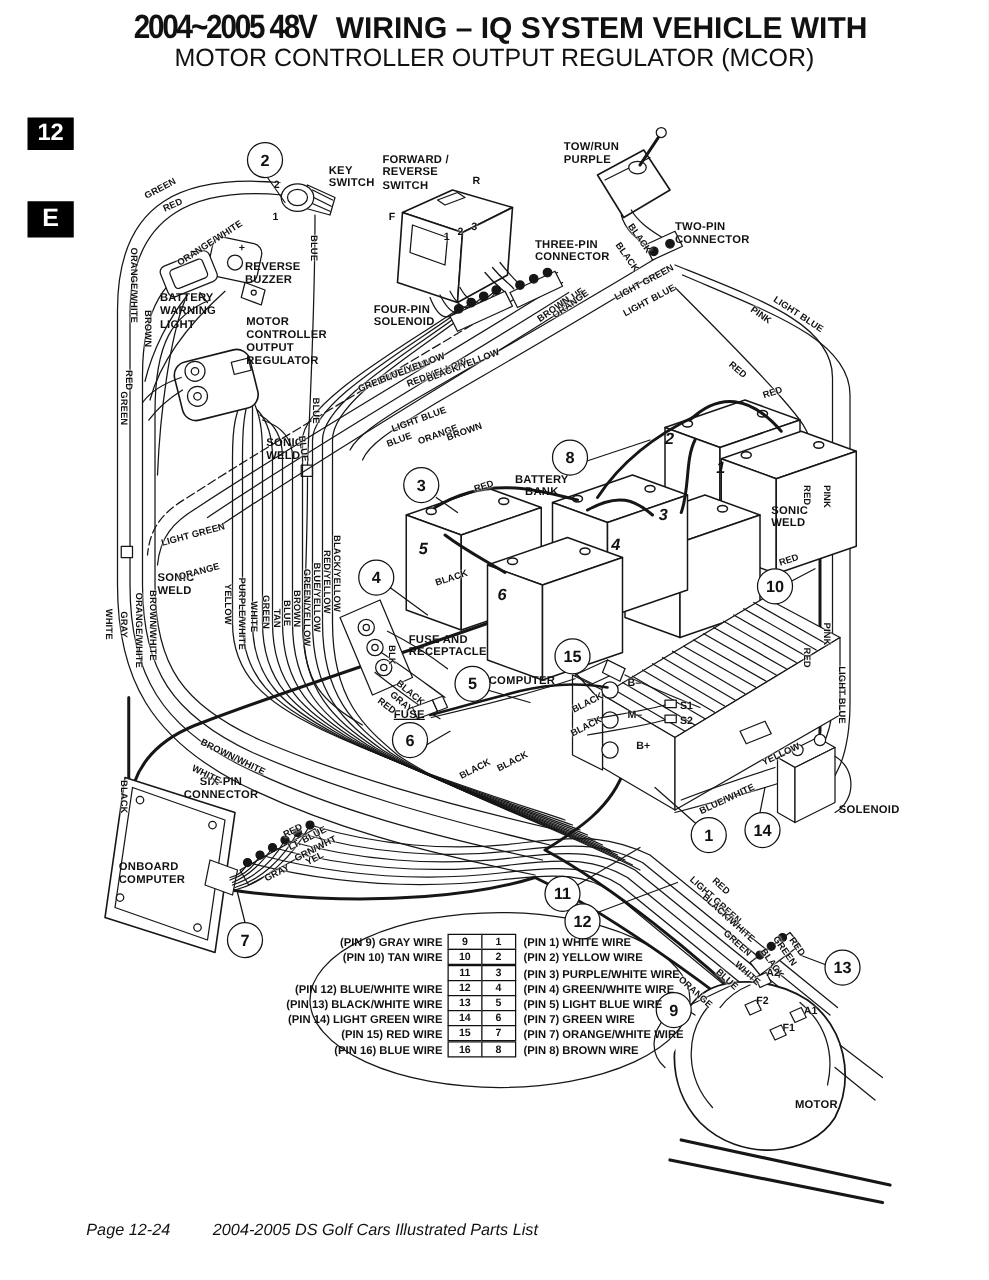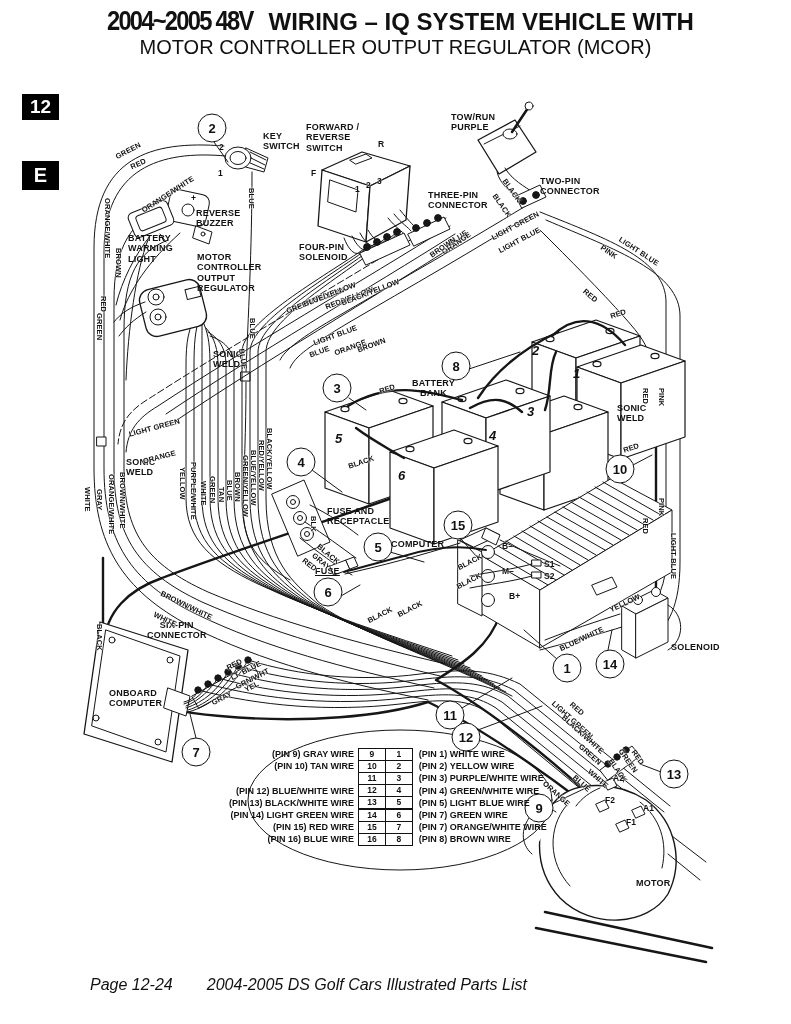--- a/index.html
+++ b/index.html
@@ -8,35 +8,35 @@
   
   #header{position:absolute;left:0;top:8px;width:791px;text-align:center;line-height:1.02;}
   #title-prefix{font-weight:700;font-size:27px;letter-spacing:-2px;display:inline-block;transform:scaleX(.88);transform-origin:center;}
   #title-line1{font-weight:700;font-size:24px;display:inline-block;margin-left:6px;}
   #title-line2{font-weight:400;font-size:20px;margin-top:1px;}
   
   .tab{position:absolute;background:#000;color:#fff;font-weight:700;text-align:center;}
   #tab-12{left:22px;top:94px;width:37px;height:26px;font-size:19px;line-height:26px;}
   #tab-e{left:22px;top:161px;width:37px;height:29px;font-size:20px;line-height:29px;}
   
-  #footer{position:absolute;left:90px;top:976px;font-style:italic;font-size:16px;}
+  #footer{position:absolute;left:69px;top:976px;font-style:italic;font-size:13px;}
   #footer span{margin-right:34px;}
   
   #art{position:absolute;left:0;top:0;}
   #labels,#wire-labels,#callouts,#terminals,#battnums,#pin-table{position:absolute;left:0;top:0;width:791px;height:1024px;pointer-events:none;}
   .comp{position:absolute;font-size:9px;font-weight:700;letter-spacing:.2px;white-space:pre-line;line-height:1.15;}
   .wl{position:absolute;font-size:7.5px;font-weight:700;letter-spacing:.1px;white-space:nowrap;
       transform-origin:0 0;text-shadow:0 0 2px #fff,0 0 2px #fff;}
   .term{position:absolute;font-size:8.5px;font-weight:700;white-space:nowrap;text-shadow:0 0 2px #fff;}
   .bnum{position:absolute;font-size:13px;font-weight:700;font-style:italic;}
   .co{position:absolute;width:27px;height:27px;border:1.6px solid #111;border-radius:50%;background:#fff;
       font-size:13px;font-weight:600;text-align:center;line-height:27px;transform:translate(-50%,-50%);}
   
   #pin-table{left:186px;top:748px;width:520px;height:auto;}
-  .prow{display:flex;height:12.2px;align-items:center;}
+  .prow{display:flex;height:12.2px;align-items:flex-end;}
   .prow .tl{width:168px;text-align:right;padding-right:5px;font-size:9px;font-weight:700;line-height:12px;white-space:nowrap;}
   .prow .cell{width:26px;border:1.1px solid #111;margin-left:-1.1px;text-align:center;font-size:8.5px;font-weight:700;line-height:11px;background:#fff;}
   .prow .cell:first-of-type{margin-left:0;}
   .prow .tr{padding-left:6px;font-size:9px;font-weight:700;line-height:12px;white-space:nowrap;}
 </style>
 </head>
 <body>
 
 <div id="page">
 
@@ -348,21 +348,21 @@
       <div class="comp" style="left: 617px; top: 403px;">SONIC
 WELD</div>
       <div class="comp" style="left: 412px; top: 378px; text-align: center;">BATTERY
 BANK</div>
       <div class="comp" style="left: 327px; top: 506px;">FUSE AND
 RECEPTACLE</div>
       <div class="comp" style="left: 391px; top: 539px;">COMPUTER</div>
       <div class="comp" style="left: 315px; top: 566px; text-decoration: underline;">FUSE</div>
       <div class="comp" style="left: 147px; top: 620px; text-align: center;">SIX-PIN
 CONNECTOR</div>
-      <div class="comp" style="left: 95px; top: 688px; margin-left: 14px;">ONBOARD
+      <div class="comp" style="left: 95px; top: 688px;">ONBOARD
 COMPUTER</div>
       <div class="comp" style="left: 634px; top: 642px; margin-left: 37px;">SOLENOID</div>
       <div class="comp" style="left: 636px; top: 878px;">MOTOR</div>
     </div>
   <div id="wire-labels">
       <div class="wl" style="left: 114px; top: 153px; transform: rotate(-28deg);">GREEN</div>
       <div class="wl" style="left: 129px; top: 163px; transform: rotate(-24deg);">RED</div>
       <div class="wl" style="left: 140px; top: 207px; transform: rotate(-33deg);">ORANGE/WHITE</div>
       <div class="wl" style="left: 112px; top: 198px; transform: rotate(90deg);">ORANGE/WHITE</div>
       <div class="wl" style="left: 123px; top: 248px; transform: rotate(90deg);">BROWN</div>

